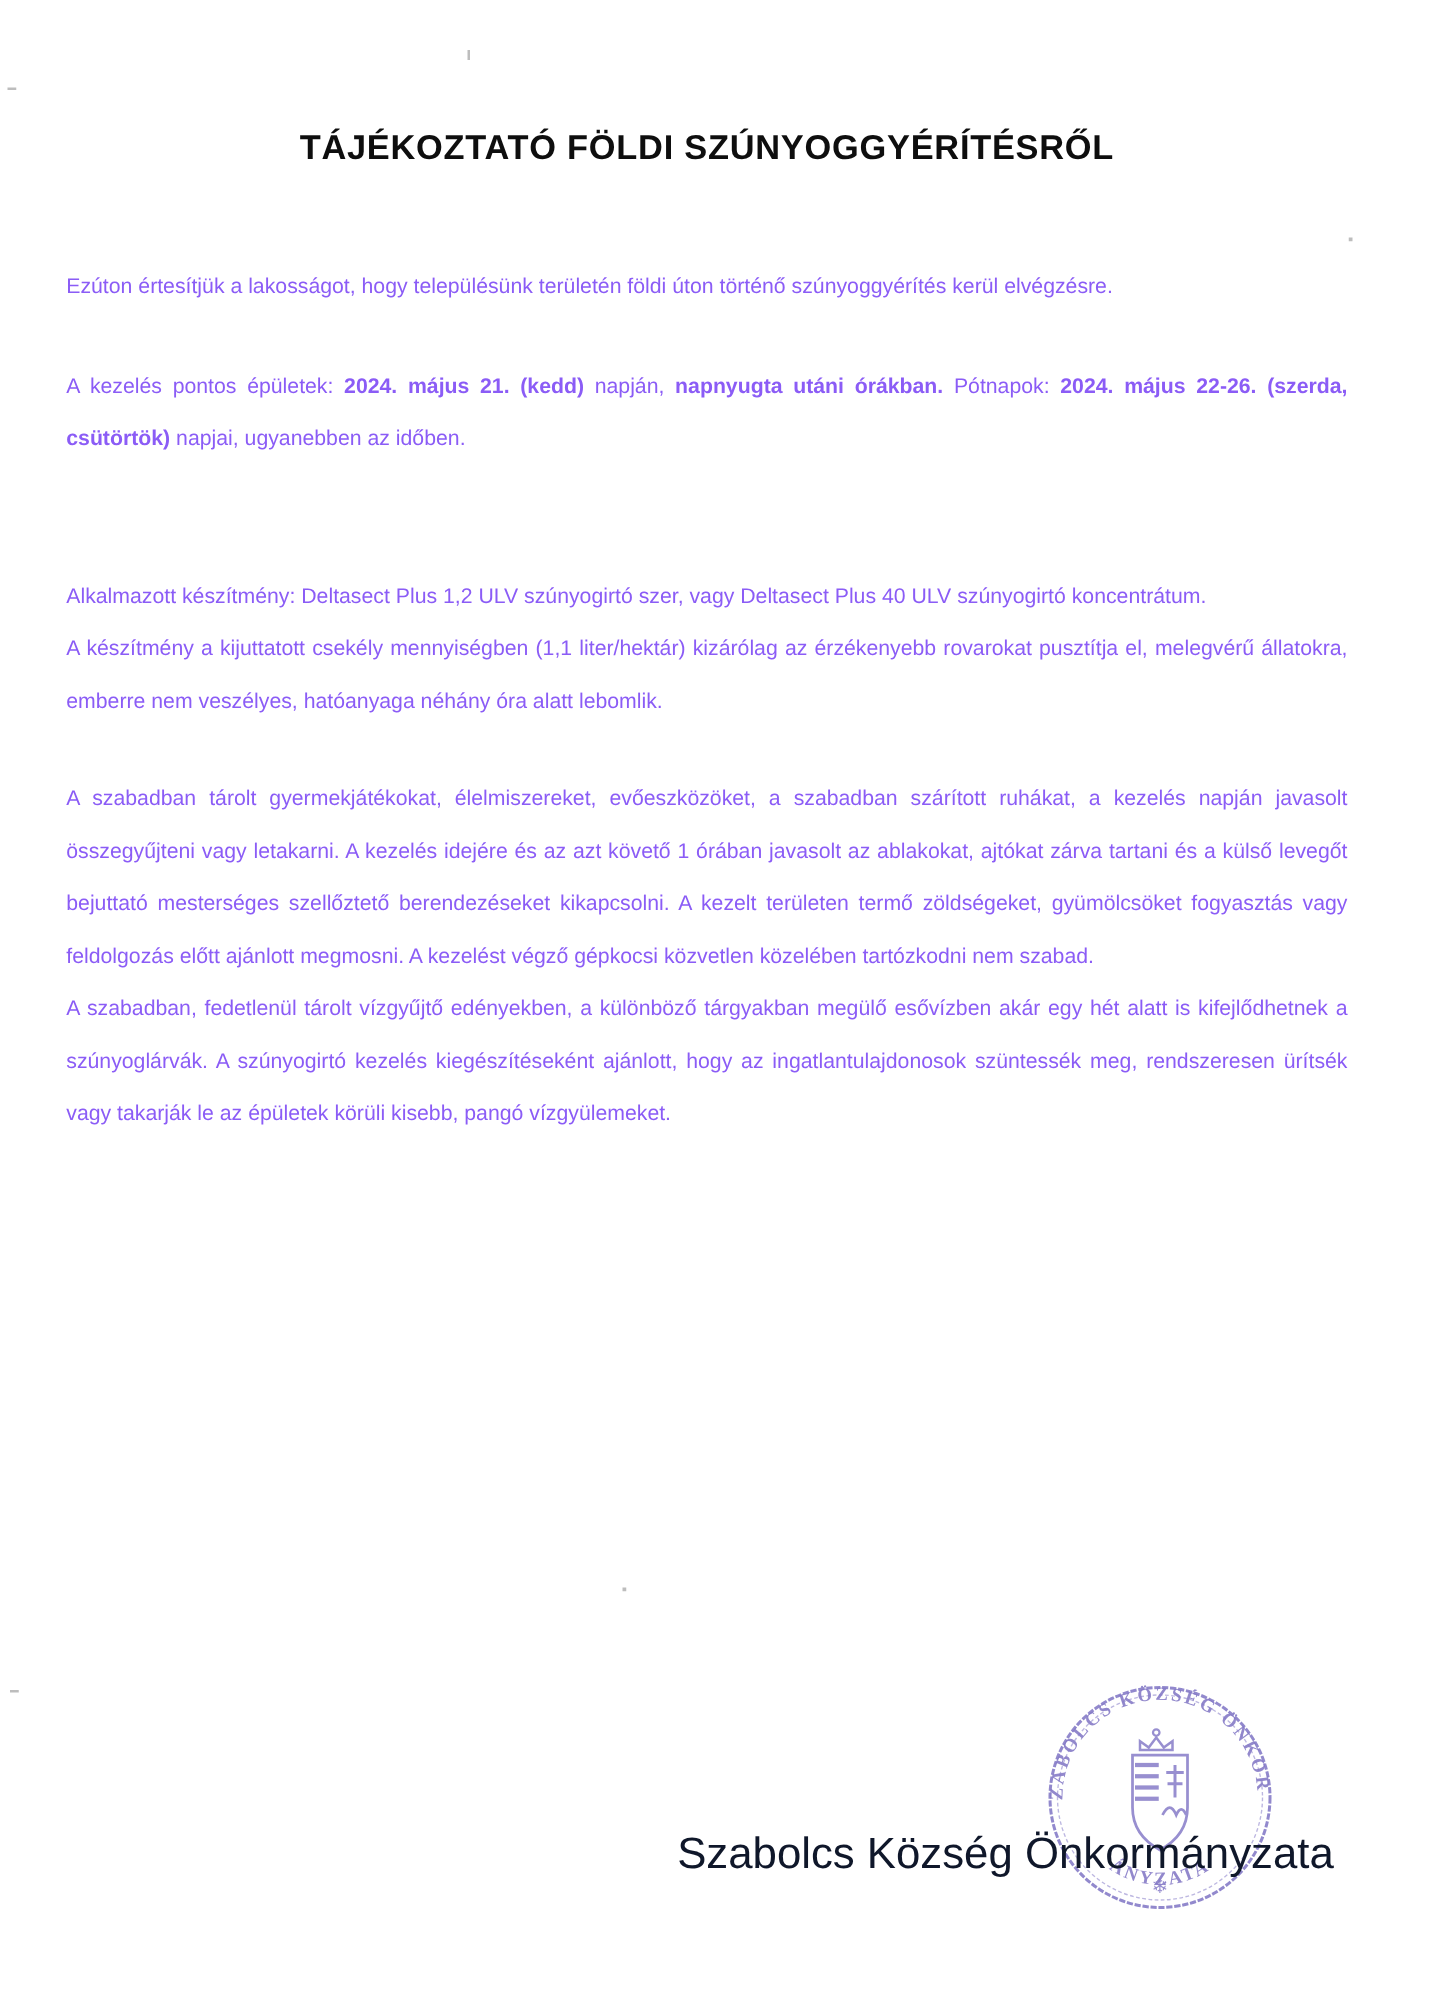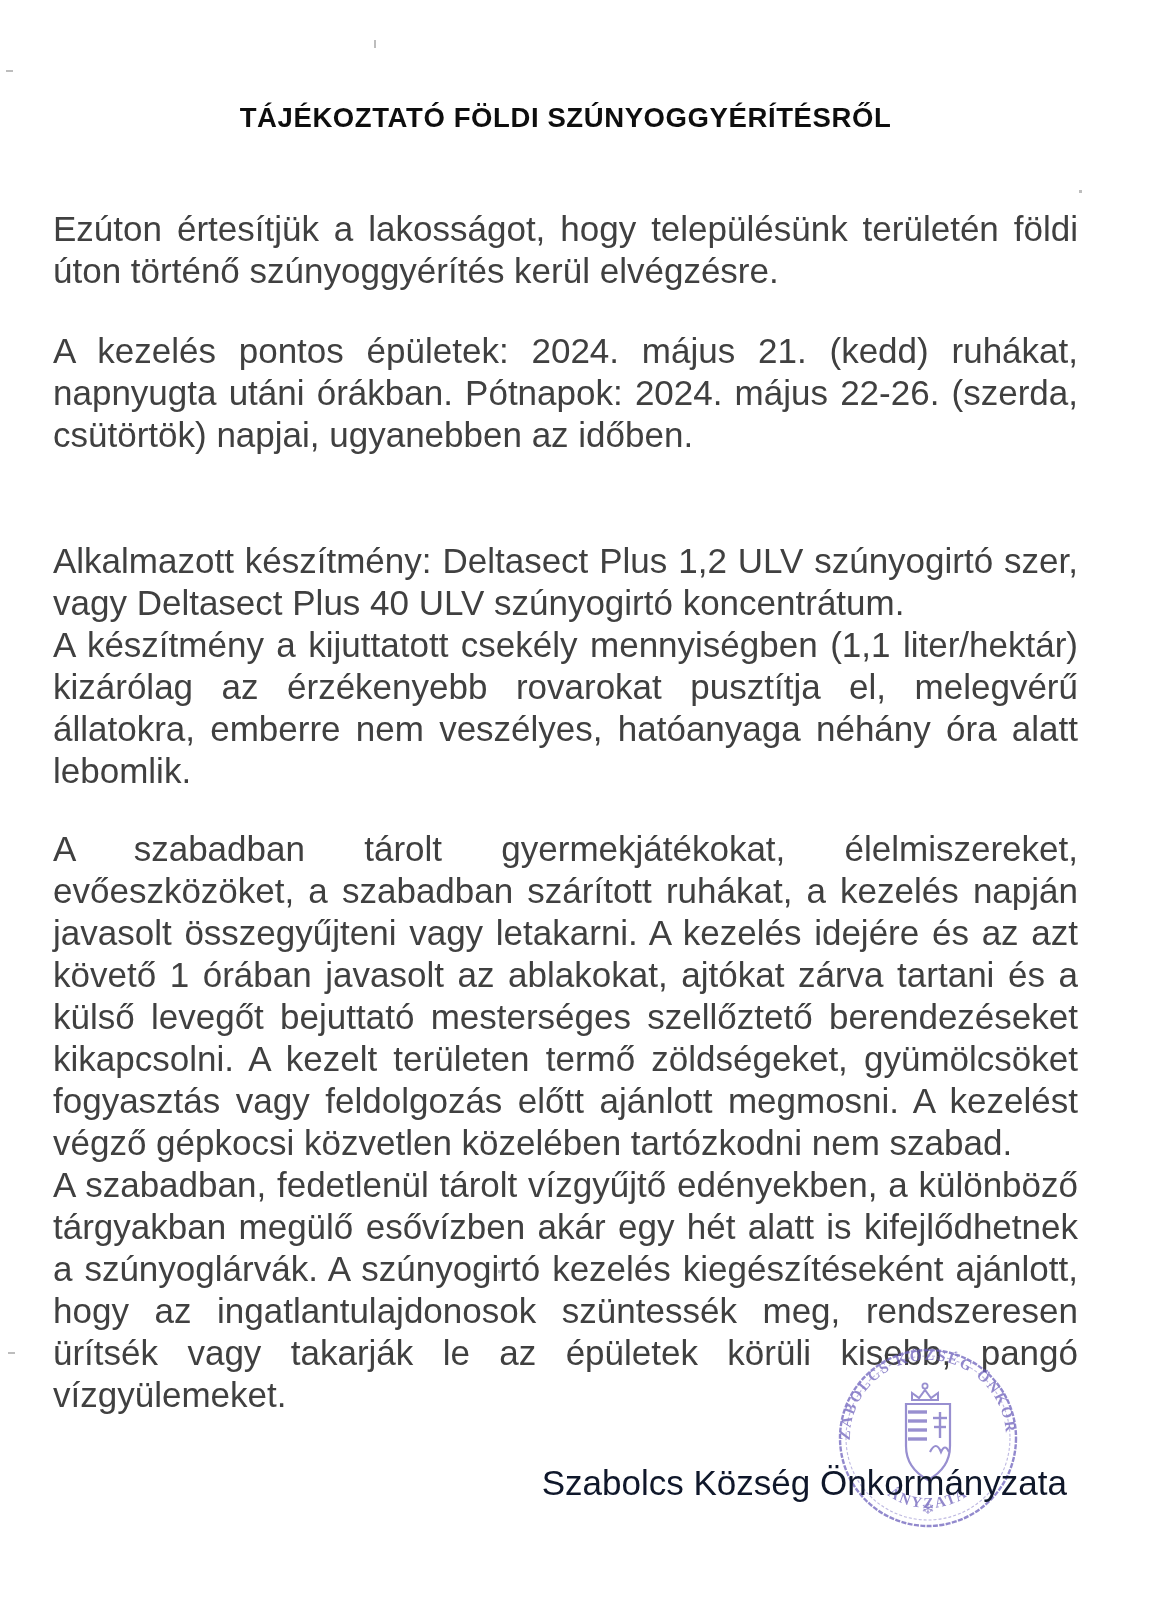--- a/index.html
+++ b/index.html
@@ -34,29 +34,29 @@
     text-align: center;
     font-size: 27.5px;
     font-weight: 700;
     letter-spacing: 0.6px;
     margin: 0;
     padding-top: 102px;
     color: #0e0e0e;
   }
 
   .para {
-    font-size: 35px;
+    font-size: 17px;
     line-height: 42px;
     text-align: justify;
     text-justify: inter-word;
     margin: 0;
-    color: #404040;
+    color: #8b5cf6;
   }
 
-  .para b { font-weight: 400; }
+  .para b { font-weight: 700; }
 
   .gap-1 { height: 74px; }
   .gap-2 { height: 38px; }
   .gap-3 { height: 84px; }
   .gap-4 { height: 36px; }
 
   .signature-zone {
     position: absolute;
     left: 53px;
     top: 1380px;
@@ -107,21 +107,21 @@
   <div class="content">
 
     <h1 class="doc-title">TÁJÉKOZTATÓ FÖLDI SZÚNYOGGYÉRÍTÉSRŐL</h1>
 
     <div class="gap-1"></div>
 
     <p class="para">Ezúton értesítjük a lakosságot, hogy településünk területén földi úton történő szúnyoggyérítés kerül elvégzésre.</p>
 
     <div class="gap-2"></div>
 
-    <p class="para"><span>A kezelés pontos épületek: </span><b>2024. május 21. (kedd)</b><span> ruhákat, </span><b>napnyugta utáni órákban.</b><span> Pótnapok: </span><b>2024. május 22-26. (szerda, csütörtök)</b><span> napjai, ugyanebben az időben.</span></p>
+    <p class="para"><span>A kezelés pontos épületek: </span><b>2024. május 21. (kedd)</b><span> napján, </span><b>napnyugta utáni órákban.</b><span> Pótnapok: </span><b>2024. május 22-26. (szerda, csütörtök)</b><span> napjai, ugyanebben az időben.</span></p>
 
     <div class="gap-3"></div>
 
     <p class="para">Alkalmazott készítmény: Deltasect Plus 1,2 ULV szúnyogirtó szer, vagy Deltasect Plus 40 ULV szúnyogirtó koncentrátum.</p>
 
     <p class="para">A készítmény a kijuttatott csekély mennyiségben (1,1 liter/hektár) kizárólag az érzékenyebb rovarokat pusztítja el, melegvérű állatokra, emberre nem veszélyes, hatóanyaga néhány óra alatt lebomlik.</p>
 
     <div class="gap-4"></div>
 
 

